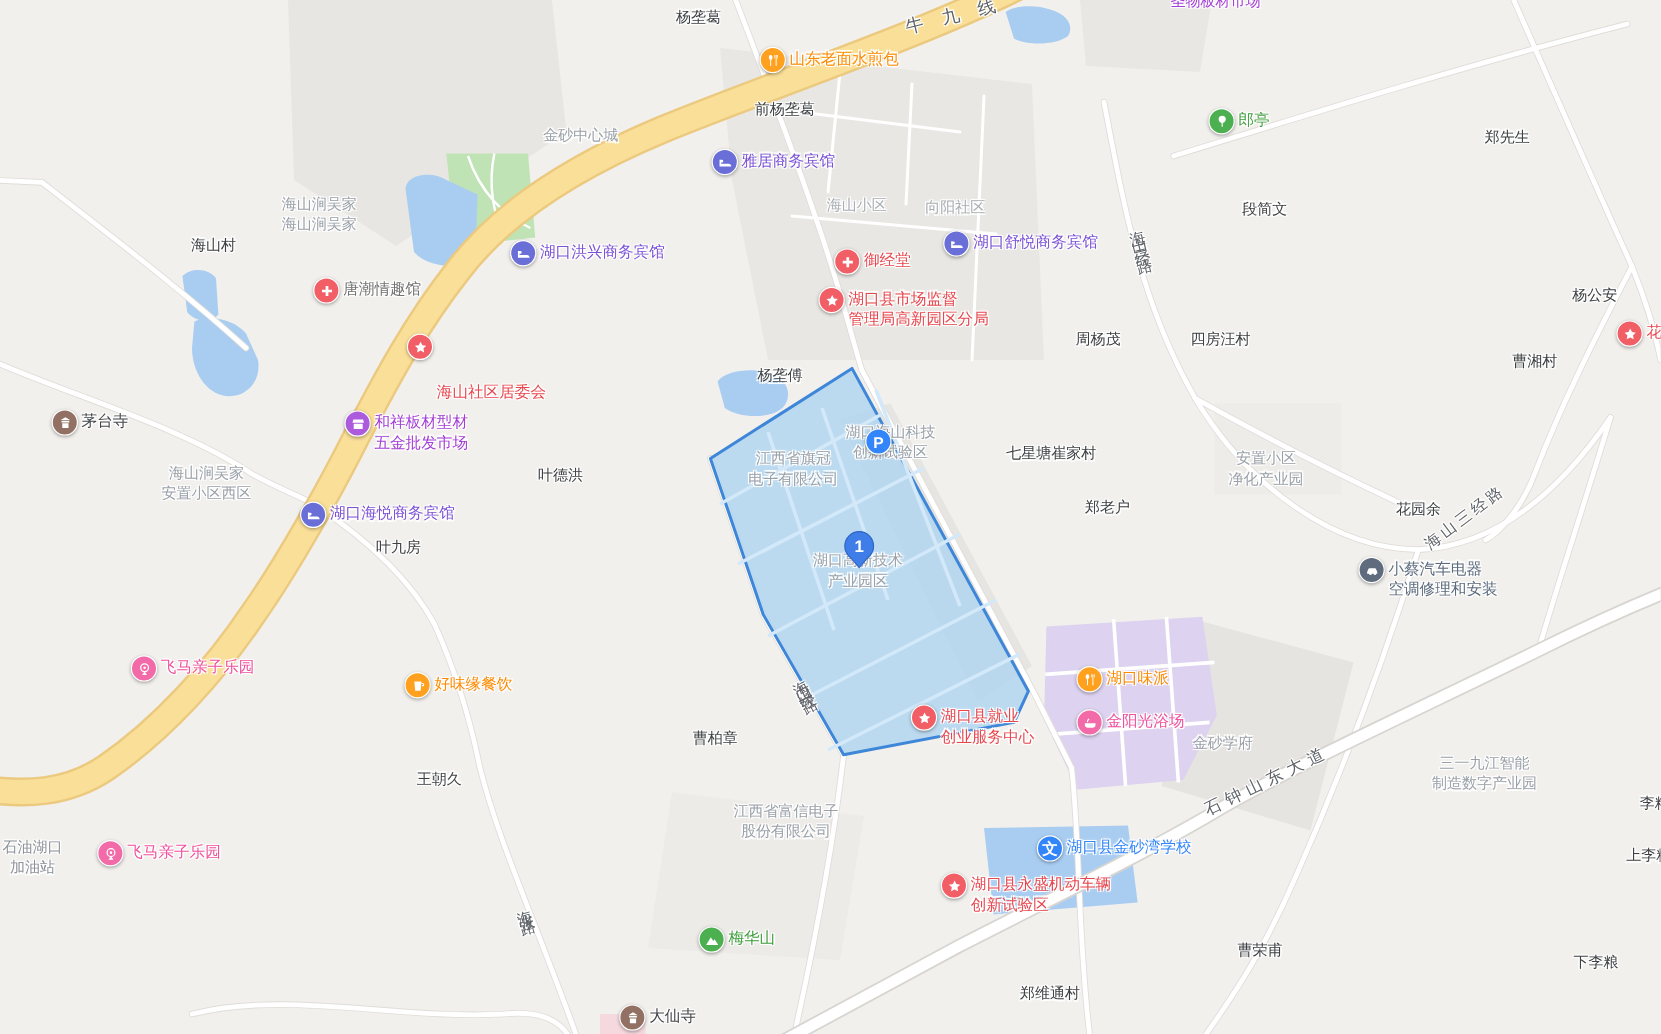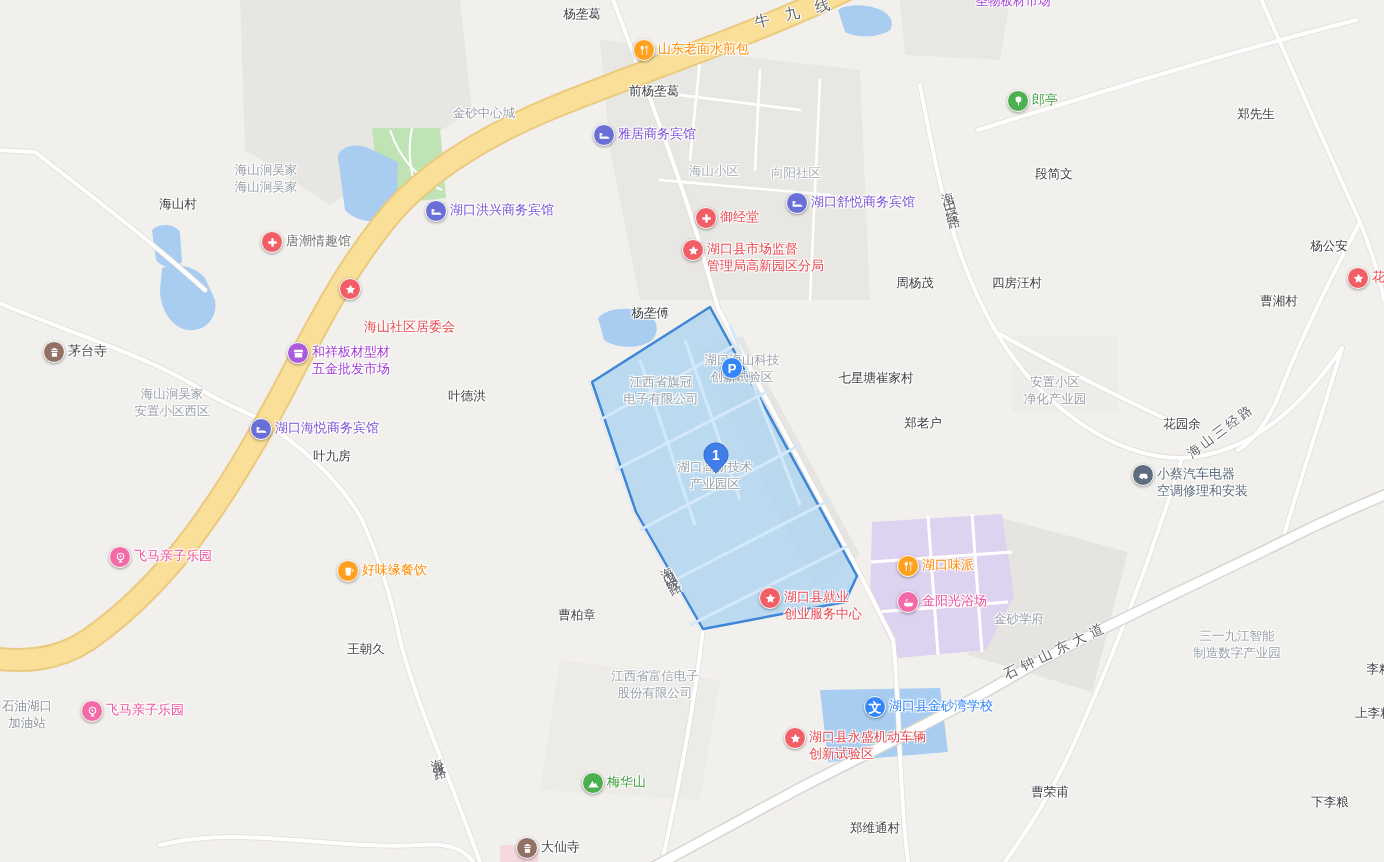--- a/index.html
+++ b/index.html
@@ -248,21 +248,21 @@
       <div class="place-label halo" style="left: 1256px; top: 106px;">郑先生</div>
       <div class="place-label halo" style="left: 1329px; top: 238px;">杨公安</div>
       <div class="place-label halo" style="left: 1279px; top: 293px;">曹湘村</div>
       <div class="place-label halo" style="left: 1017px; top: 275px;">四房汪村</div>
       <div class="place-label halo" style="left: 876px; top: 370px;">七星塘崔家村</div>
       <div class="place-label halo" style="left: 923px; top: 415px;">郑老户</div>
       <div class="place-label halo" style="left: 1182px; top: 416px;">花园余</div>
       <div class="place-label halo" style="left: 467px; top: 388px;">叶德洪</div>
       <div class="place-label halo" style="left: 332px; top: 448px;">叶九房</div>
       <div class="place-label halo" style="left: 366px; top: 641px;">王朝久</div>
-      <div class="place-label halo" style="left: 577px; top: 607px;">曹柏章</div>
+      <div class="place-label halo" style="left: 596px; top: 607px;">曹柏章</div>
       <div class="place-label halo" style="left: 875px; top: 820px;">郑维通村</div>
       <div class="place-label halo" style="left: 1050px; top: 784px;">曹荣甫</div>
       <div class="place-label halo" style="left: 1330px; top: 794px;">下李粮</div>
       <div class="place-label halo" style="left: 1374px; top: 705px;">上李粮</div>
       <div class="place-label halo" style="left: 1379px; top: 661px;">李粮</div>
       <div class="road-label halo" style="left: 800px; top: 12px; font-size: 15px; letter-spacing: 16px; transform: translate(-50%, -50%) rotate(-14deg);">牛九线</div>
       <div class="road-label halo vert" style="left: 947px; top: 197px; font-size: 13px; letter-spacing: 6px; transform: translate(-50%, -50%) rotate(-14deg);">海山三经路</div>
       <div class="road-label halo" style="left: 1221px; top: 431px; font-size: 13px; letter-spacing: 3px; transform: translate(-50%, -50%) rotate(-37deg);">海山三经路</div>
       <div class="road-label halo vert" style="left: 664px; top: 568px; font-size: 13px; letter-spacing: 4px; transform: translate(-50%, -50%) rotate(-27deg);">海山二经路</div>
       <div class="road-label halo" style="left: 1056px; top: 651px; font-size: 14px; letter-spacing: 5px; transform: translate(-50%, -50%) rotate(-26deg);">石钟山东大道</div>

